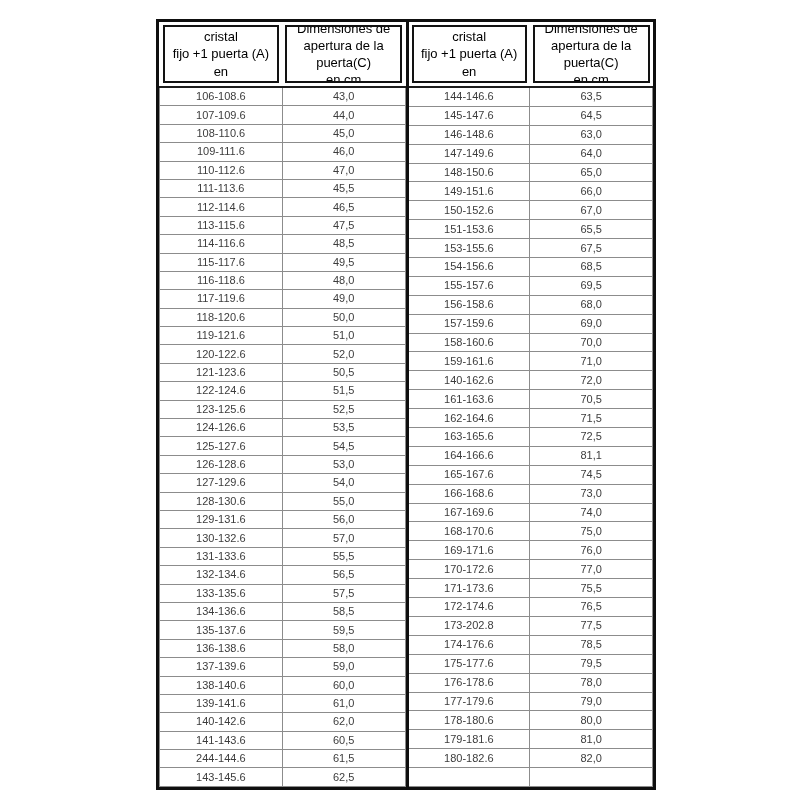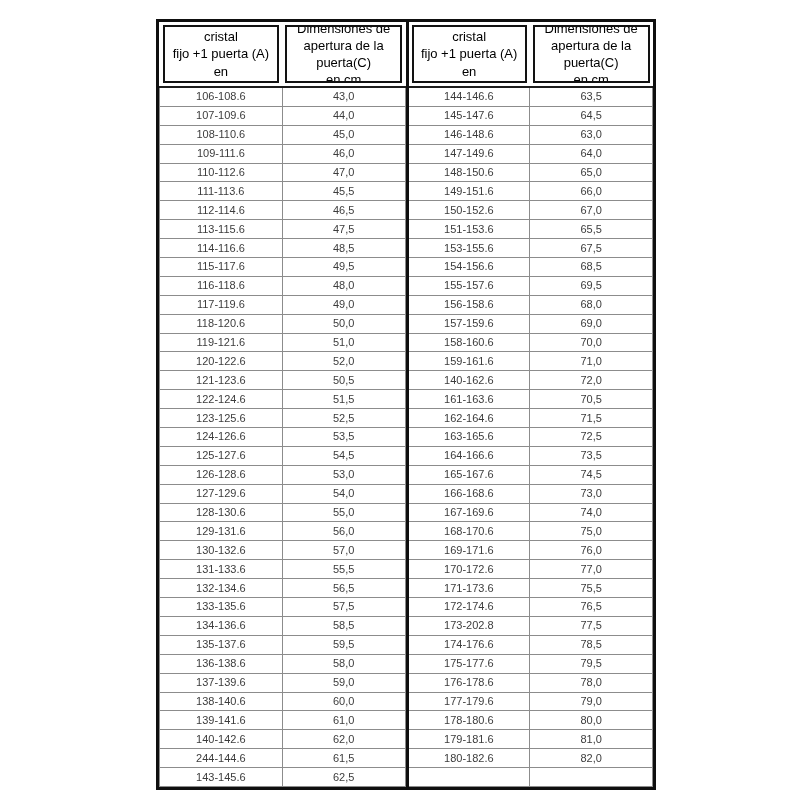--- a/index.html
+++ b/index.html
@@ -227,20 +227,24 @@
           </tr>
           <tr>
             <td>139-141.6</td>
             <td>61,0</td>
           </tr>
           <tr>
             <td>140-142.6</td>
             <td>62,0</td>
           </tr>
           <tr>
+            <td>141-143.6</td>
+            <td>60,5</td>
+          </tr>
+          <tr>
             <td>244-144.6</td>
             <td>61,5</td>
           </tr>
           <tr>
             <td>143-145.6</td>
             <td>62,5</td>
           </tr>
         </tbody>
     </table>
 
@@ -331,21 +335,21 @@
           <tr>
             <td>162-164.6</td>
             <td>71,5</td>
           </tr>
           <tr>
             <td>163-165.6</td>
             <td>72,5</td>
           </tr>
           <tr>
             <td>164-166.6</td>
-            <td>73,5</td>
+            <td>81,1</td>
           </tr>
           <tr>
             <td>165-167.6</td>
             <td>74,5</td>
           </tr>
           <tr>
             <td>166-168.6</td>
             <td>73,0</td>
           </tr>
           <tr>

